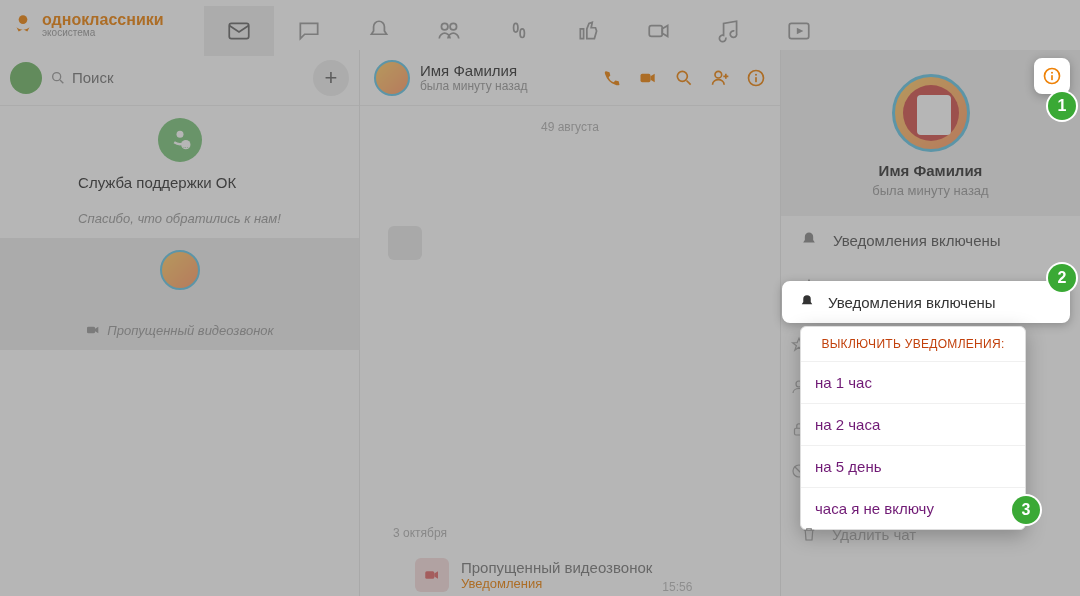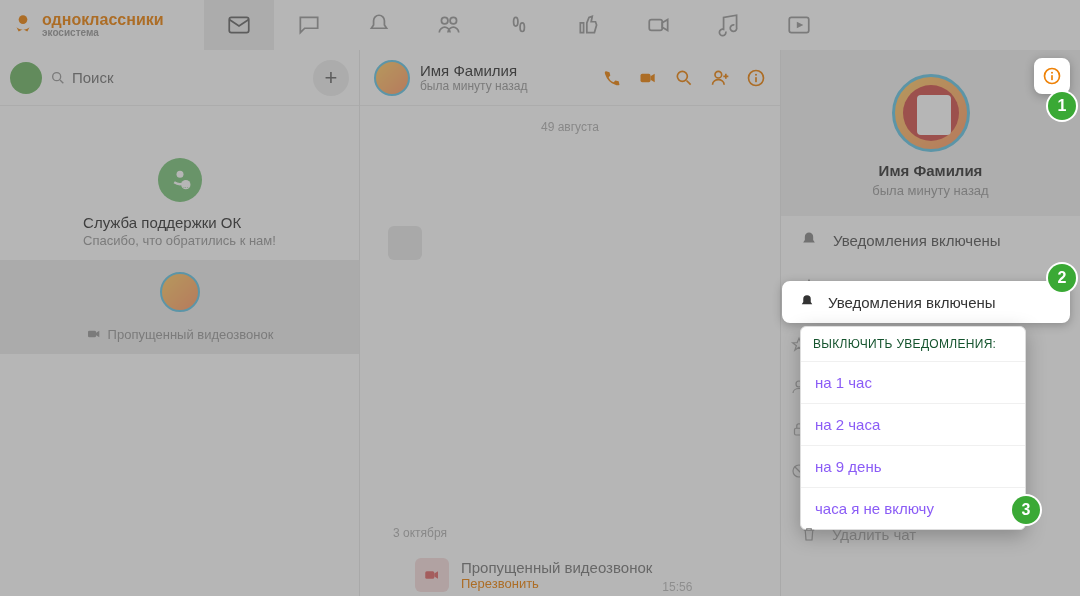--- a/index.html
+++ b/index.html
@@ -10,47 +10,46 @@
     height: 596px;
     overflow: hidden;
     position: relative;
     color: #333;
   }
   
   .topbar {
     height: 50px;
     background: #fff;
     display: flex;
-    align-items: center;
     padding: 6px 10px;
   }
   .logo {
     display: flex;
     align-items: center;
     gap: 6px;
     margin-right: 40px;
   }
   .logo-icon { width: 26px; height: 26px; }
   .logo-text { color: #ee8208; font-weight: 600; font-size: 16px; line-height: 1; }
-  .logo-sub { color: #999; font-size: 10px; line-height: 1; font-weight: bold; }
+  .logo-sub { color: #999; font-size: 10px; line-height: 1; }
   .topnav { display: flex; gap: 0; flex: 1; }
   .topnav-item {
     width: 70px; height: 50px;
     display: flex; align-items: center; justify-content: center;
     color: #999;
   }
   .topnav-item.active { background: #eee; color: #666; }
   .topnav-item svg { width: 26px; height: 26px; }
 
   
   .main { display: flex; height: 546px; position: relative; }
   .sidebar {
     width: 360px;
     border-right: 1px solid #e8e8e8;
-    display: flex; flex-direction: column; gap: 40px;
+    display: flex; flex-direction: column;
   }
   .search-row {
     height: 56px; display: flex; align-items: center; padding: 0 10px; gap: 8px;
     border-bottom: 1px solid #eee;
   }
   .avatar-sm {
     width: 32px; height: 32px; border-radius: 50%; background: #6fb564;
   }
   .search {
     flex: 1; display: flex; align-items: center; gap: 6px; color: #999;
@@ -65,21 +64,21 @@
   }
   .chat-list { flex: 1; }
   .chat-item {
     display: flex; align-items: center; gap: 12px; padding: 12px 14px; flex-direction: column;
   }
   .chat-item.selected { background: #ededed; }
   .chat-avatar { width: 44px; height: 44px; border-radius: 50%; position: relative; }
   .support-avatar { background: #7ac47a; display:flex; align-items:center; justify-content:center; }
   .chat-txt { flex: 1; min-width: 0; }
   .chat-title { font-size: 15px; color: #333; font-weight: 500; }
-  .chat-sub { font-size: 13px; color: #999; margin-top: 2px; display:flex; align-items:center; gap:6px; }
+  .chat-sub { font-size: 13px; color: #999; margin-top: 20px; display:flex; align-items:center; gap:6px;font-style:italic; }
   .missed-icon { width:16px; height:16px; }
 
   
   .chatpane { flex: 1; display: flex; flex-direction: column; position: relative; }
   .chat-header {
     height: 56px; display: flex; align-items: center; padding: 0 14px; gap: 10px;
     border-bottom: 1px solid #eee;
   }
   .chat-header .title { font-size: 15px; font-weight: 500; color: #333; }
   .chat-header .sub { font-size: 12px; color: #999; }
@@ -156,24 +155,24 @@
     font-size:15px; color:#333;
   }
   .hl-notif svg { width:18px; height:18px; }
 
   
   .hl-drop {
     top: 326px; left: 800px; width: 226px; border: 1px solid #ddd; box-shadow: 0 6px 20px rgba(0,0,0,0.25);
     border-radius: 6px; overflow:hidden;
   }
   .drop-head {
-    padding: 10px 12px; color:#14532d; font-size:12px; letter-spacing:0.3px;
+    padding: 10px 12px; color:#c2410c; font-size:12px; letter-spacing:0.3px;text-align:center;
   }
   .drop-item {
-    padding: 12px 14px; font-size:15px; color:#8b5cf6; border-top:1px solid #f0f0f0;
+    padding: 12px 14px; font-size:15px; color:#701a75; border-top:1px solid #f0f0f0;
   }
 
   
   .delete-row {
     position:absolute; z-index:25; left:782px; top:512px; width:288px; height:44px;
     background:transparent; display:flex; align-items:center; gap:14px; padding:0 18px;
     font-size:15px; color:#777;
   }
   .delete-row svg { width:18px; height:18px; }
 
@@ -345,21 +344,21 @@
       <div class="date-sep" style="position:absolute; bottom:42px; left:0; right:300px;">3 октября</div>
       <div class="missed-card" style="left:55px;">
         <div style="width:34px;height:34px;border-radius:6px;background:#f7dcdc;display:flex;align-items:center;justify-content:center;">
           <svg width="18" height="18" viewBox="0 0 24 24">
               <rect x="3" y="7" width="12" height="10" rx="2" fill="#e06666"></rect>
               <path d="M15 10l5-3v10l-5-3z" fill="#e06666"></path>
             </svg>
         </div>
         <div>
           <div class="txt1">Пропущенный видеозвонок</div>
-          <div class="txt2">Перезвонить</div>
+          <div class="txt2">Уведомления</div>
         </div>
         <div class="time">15:56</div>
       </div>
     </div>
   </div>
 
   <div class="rightpanel">
     <div class="profile-head">
       <div class="profile-avatar">
         <div style="position:absolute;inset:8px;border-radius:50%;background:#d3504a;"></div>
@@ -444,21 +443,21 @@
       <path d="M12 3a5 5 0 00-5 5v4l-2 3h14l-2-3V8a5 5 0 00-5-5z" fill="#333"></path>
     </svg>
   <span>Уведомления включены</span>
 </div>
 <div class="callout" style="top:264px; left:1048px;">2</div>
 
 <div class="hl hl-drop">
   <div class="drop-head">ВЫКЛЮЧИТЬ УВЕДОМЛЕНИЯ:</div>
   <div class="drop-item">на 1 час</div>
   <div class="drop-item">на 2 часа</div>
-  <div class="drop-item">на 9 день</div>
+  <div class="drop-item">на 5 день</div>
   <div class="drop-item">часа я не включу</div>
 </div>
 <div class="callout" style="top:496px; left:1012px;">3</div>
 
 <div class="delete-row">
   <svg viewBox="0 0 24 24">
       <path d="M5 7h14M9 7V5h6v2m-8 0l1 13h8l1-13" fill="none" stroke="currentColor" stroke-width="1.6"></path>
     </svg>
   <span>Удалить чат</span>
 </div>

